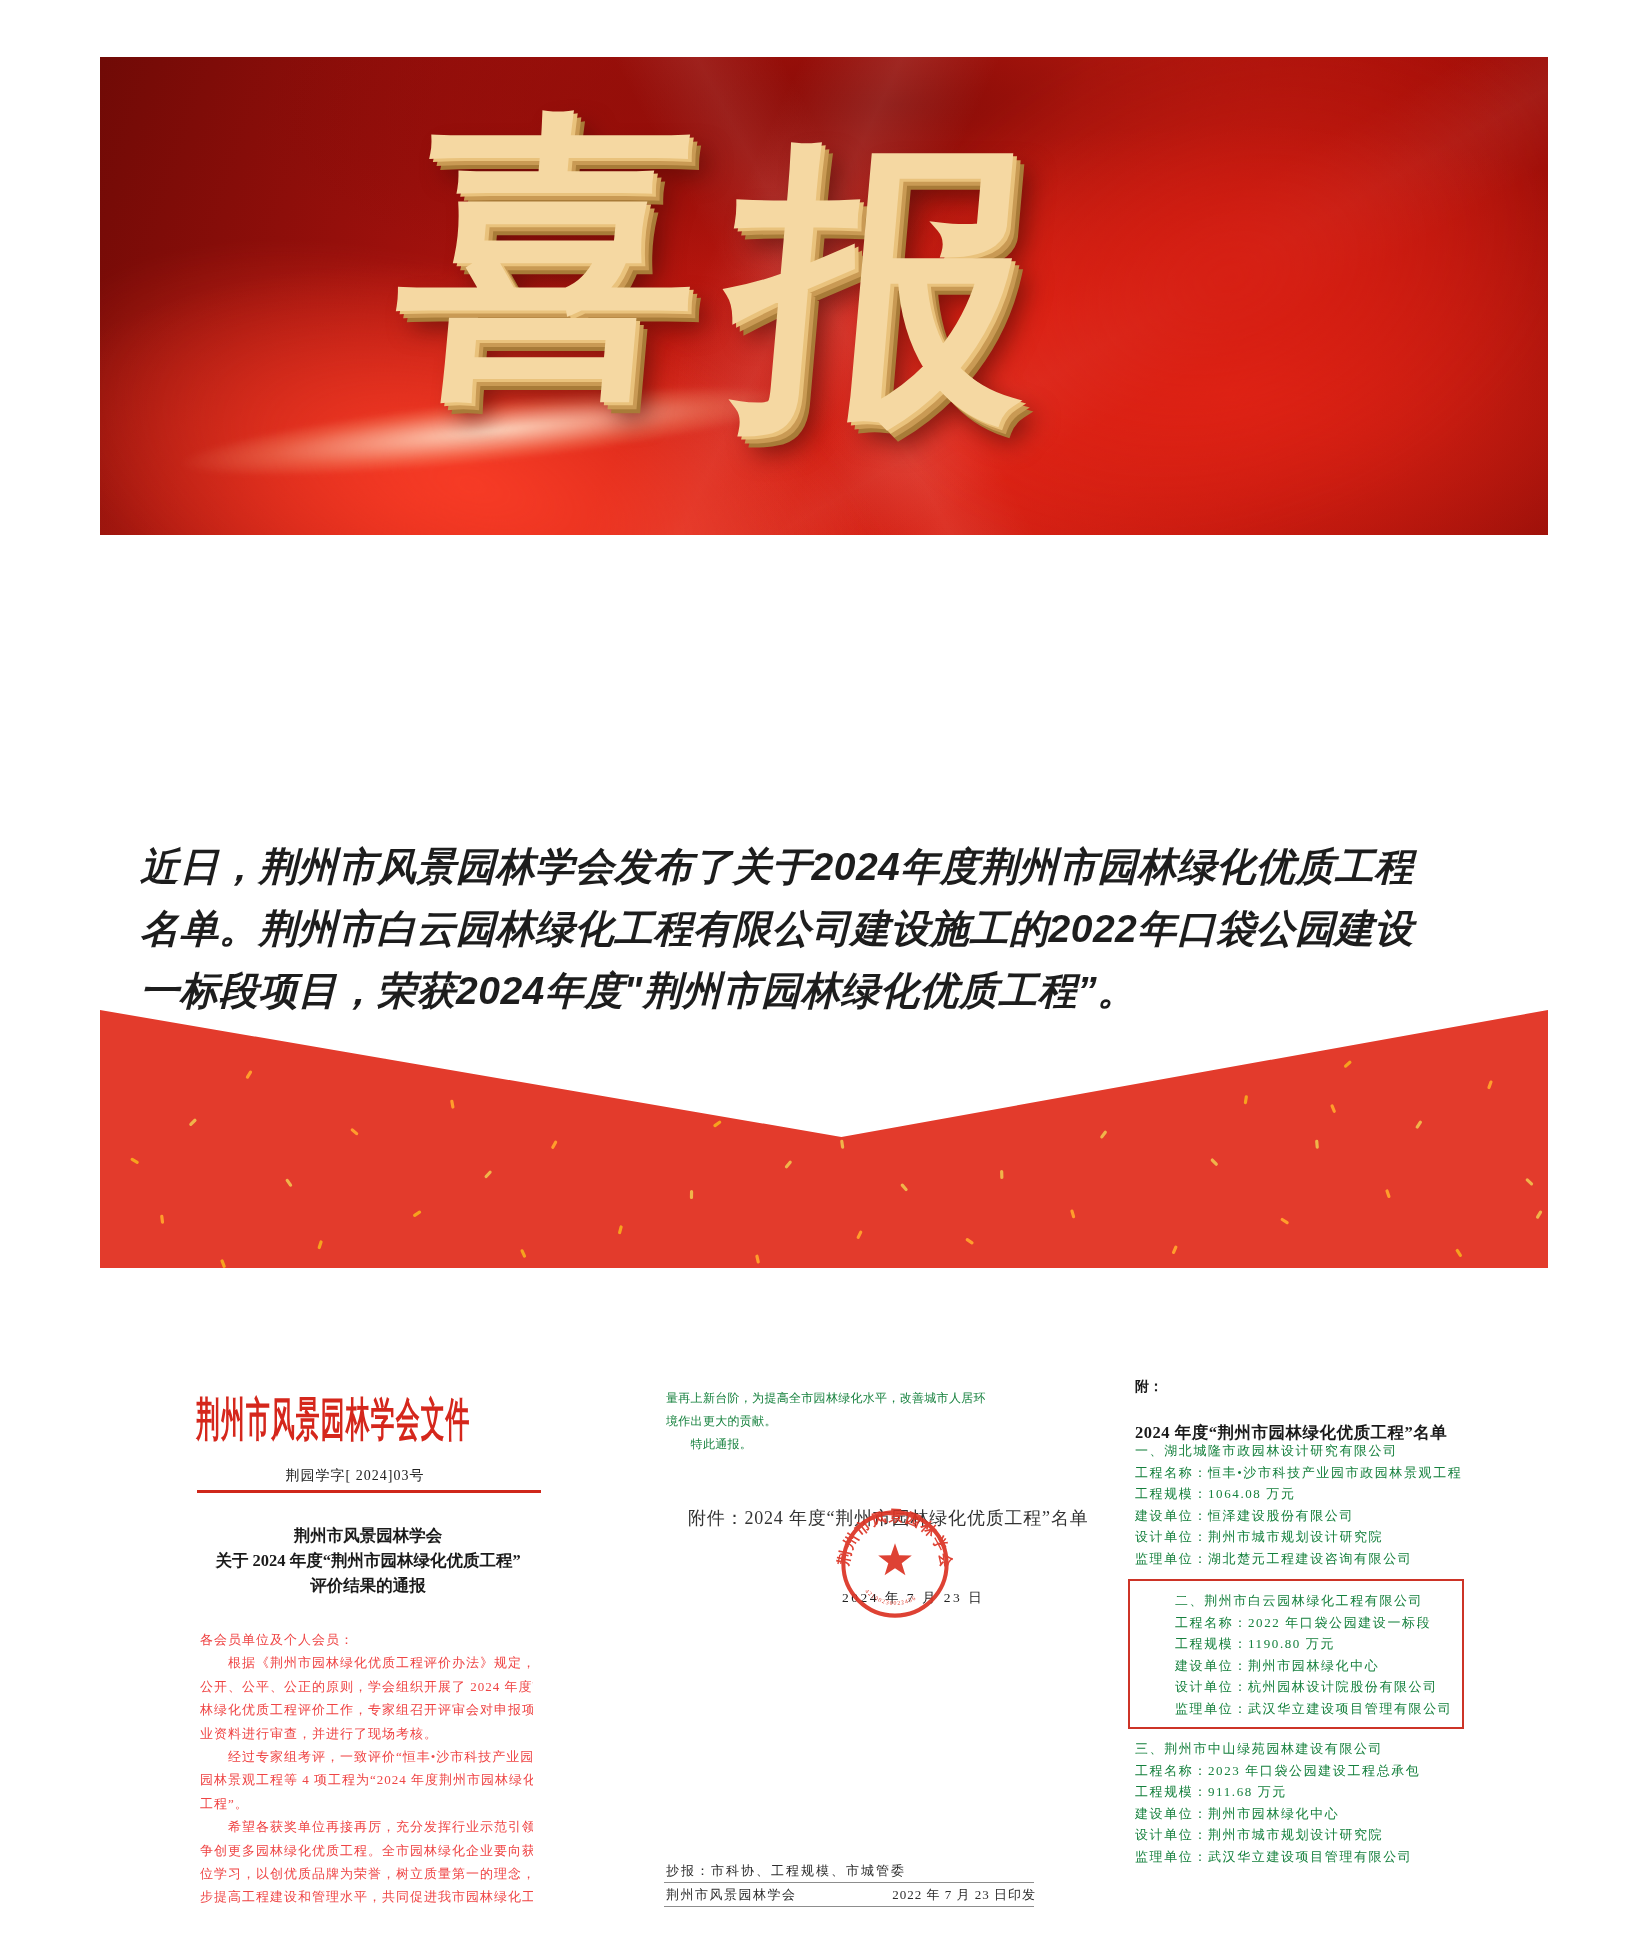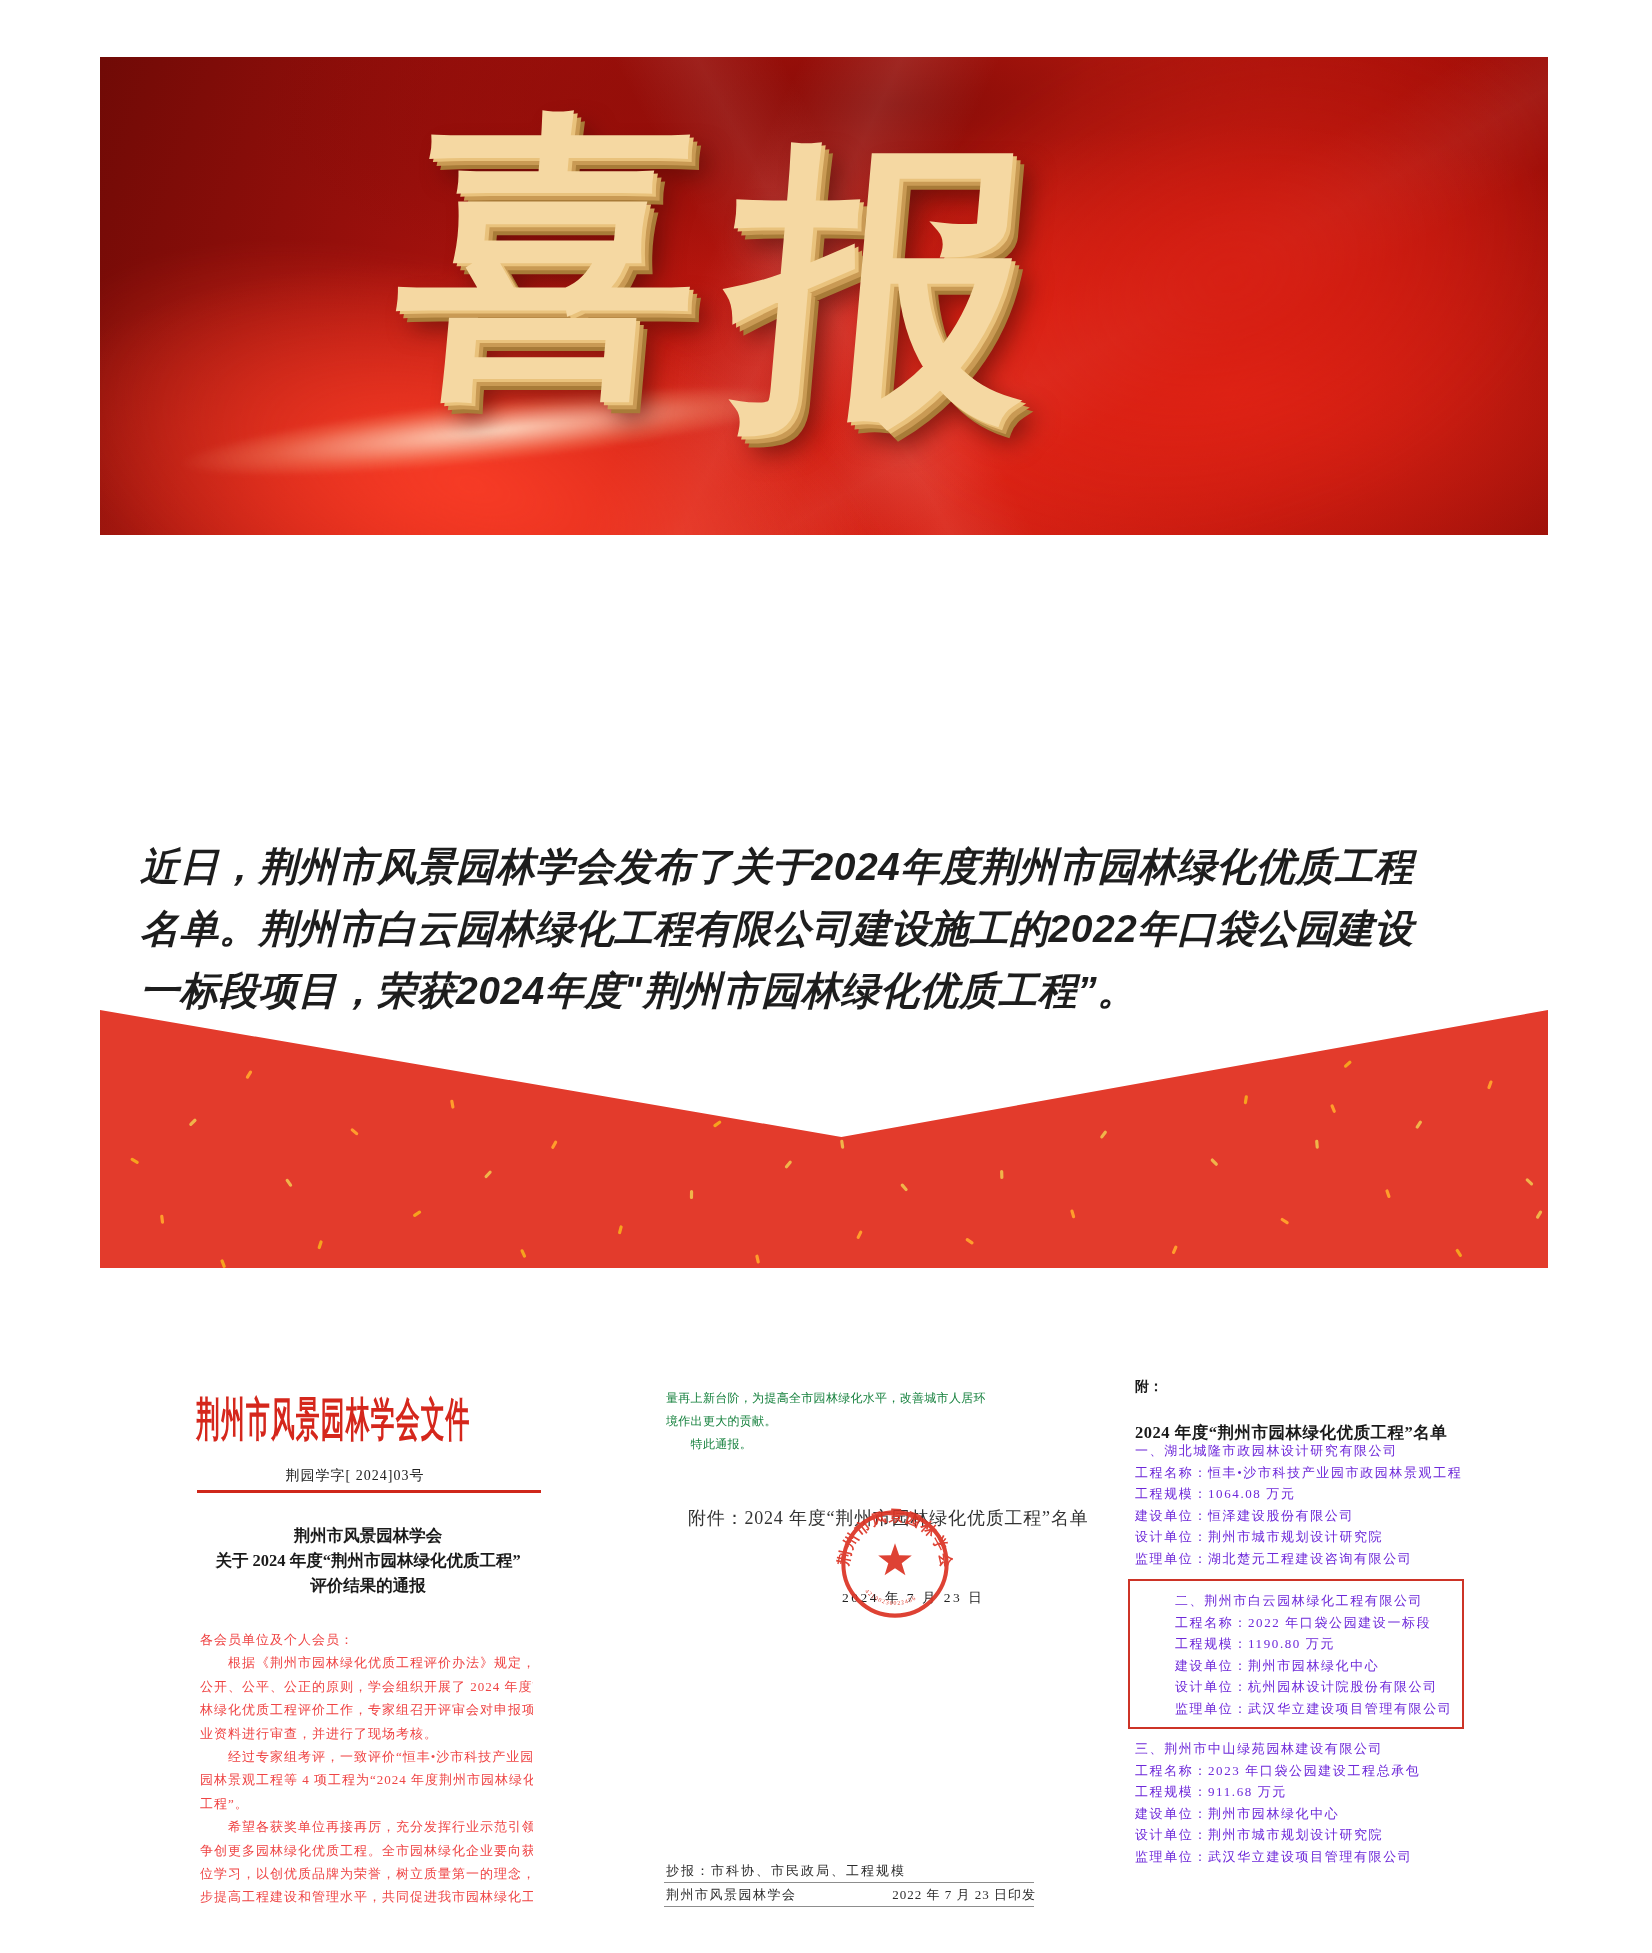--- a/index.html
+++ b/index.html
@@ -62,21 +62,21 @@
   .doc2-seal{left:176px;top:120px;width:118px;height:118px;opacity:.93;}
   .doc2-rule{left:4px;width:370px;height:1px;background:#8d8d8d;}
   .r1{top:497px;} .r2{top:521px;}
   .doc2-copy{left:6px;top:477px;font-size:13px;letter-spacing:2px;white-space:nowrap;color:#2c2c2c;}
   .doc2-issuer{left:6px;top:501px;font-size:13px;letter-spacing:1.5px;white-space:nowrap;color:#2c2c2c;}
   .doc2-printdate{right:4px;top:501px;font-size:13px;letter-spacing:1px;white-space:nowrap;color:#2c2c2c;}
 
   .doc3{left:1135px;top:1378px;width:420px;height:575px;}
   .doc3-attach{left:0;top:0;font-size:14px;font-weight:bold;color:#1a1a1a;}
   .doc3-title{left:0;top:20px;font-size:16.5px;font-weight:bold;letter-spacing:.5px;white-space:nowrap;color:#1a1a1a;margin-top:24px;}
-  .sec{left:0;font-size:13px;line-height:21.6px;letter-spacing:1.6px;color:#6d28d9;}
+  .sec{left:0;font-size:13px;line-height:21.6px;letter-spacing:1.6px;color:#15803d;}
   .sec div{white-space:nowrap;}
   .sec1{top:62px;} .sec2{top:212px;margin-left:40px;} .sec3{top:360px;}
   .doc3-box{left:-7px;top:201px;width:332px;height:146px;border:2px solid #cd3427;}
 </style>
 </head>
 <body>
 
 <div id="page">
 
   <div class="abs banner">
@@ -187,21 +187,21 @@
       <path id="numArc" d="M 34,110 A 54,54 0 0 0 126,110" fill="none"></path>
       <text font-size="20" fill="#dc3425" font-weight="bold" letter-spacing="2" font-family="Liberation Serif, DejaVu Serif, serif">
         <textPath href="#sealArc" startOffset="9%">荆州市风景园林学会</textPath>
       </text>
       <text font-size="8" fill="#dc3425" letter-spacing="1.5">
         <textPath href="#numArc" startOffset="8%">42100230022456</textPath>
       </text>
     </svg>
     <div class="abs doc2-rule r1"></div>
     <div class="abs doc2-rule r2"></div>
-    <div class="abs doc2-copy">抄报：市科协、市民政局、工程规模</div>
+    <div class="abs doc2-copy">抄报：市科协、工程规模、市城管委</div>
     <div class="abs doc2-issuer">荆州市风景园林学会</div>
     <div class="abs doc2-printdate">2022 年 7 月 23 日印发</div>
   </div>
 
   <div class="abs doc doc3">
     <div class="abs doc3-attach">附：</div>
     <div class="abs doc3-title">2024 年度“荆州市园林绿化优质工程”名单</div>
 
     <div class="abs sec sec1">
       <div>一、湖北城隆市政园林设计研究有限公司</div>

